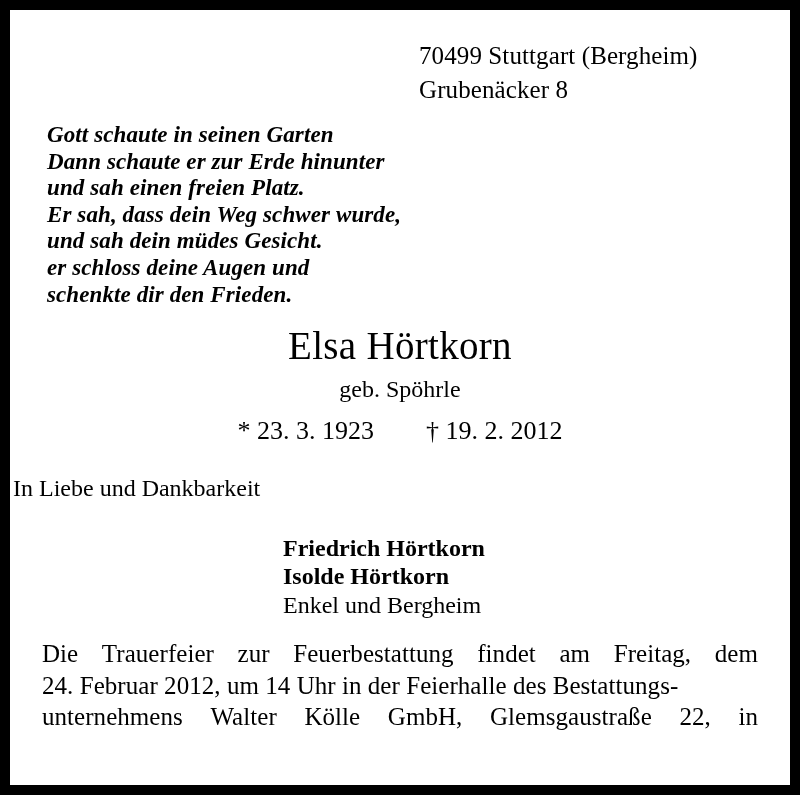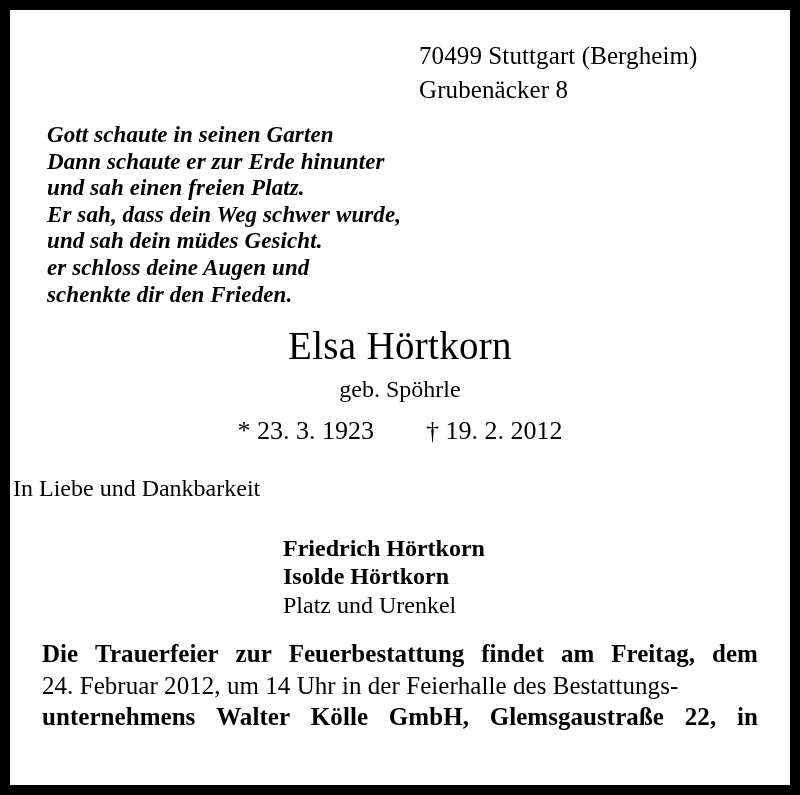--- a/index.html
+++ b/index.html
@@ -137,21 +137,21 @@
     letter-spacing: .05px;
   }
   .funeral .ln {
     display: block;
     white-space: nowrap;
   }
   .funeral .ln.j {
     display: flex;
     justify-content: space-between;
   }
-  .funeral .ln.j > span { white-space: pre; font-weight: bold; }
+  .funeral .ln.j > span { white-space: pre; }
 </style>
 </head>
 <body>
 
 <div class="page">
 
   <div class="frame-outer"></div>
   <div class="frame-inner"></div>
 
   <div class="content">
@@ -179,21 +179,21 @@
 
     <div class="mourn-intro">In Liebe und Dankbarkeit</div>
 
     <div class="mourners">
       <div>
         <b>Friedrich Hörtkorn</b>
       </div>
       <div>
         <b>Isolde Hörtkorn</b>
       </div>
-      <div class="reg">Platz und Urenkel</div>
+      <div class="reg">Enkel und Bergheim</div>
     </div>
 
     <div class="funeral">
       <span class="ln j">
         <span>Die</span>
           <span>Trauerfeier</span>
           <span>zur</span>
           <span>Feuerbestattung</span>
           <span>findet</span>
           <span>am</span>

